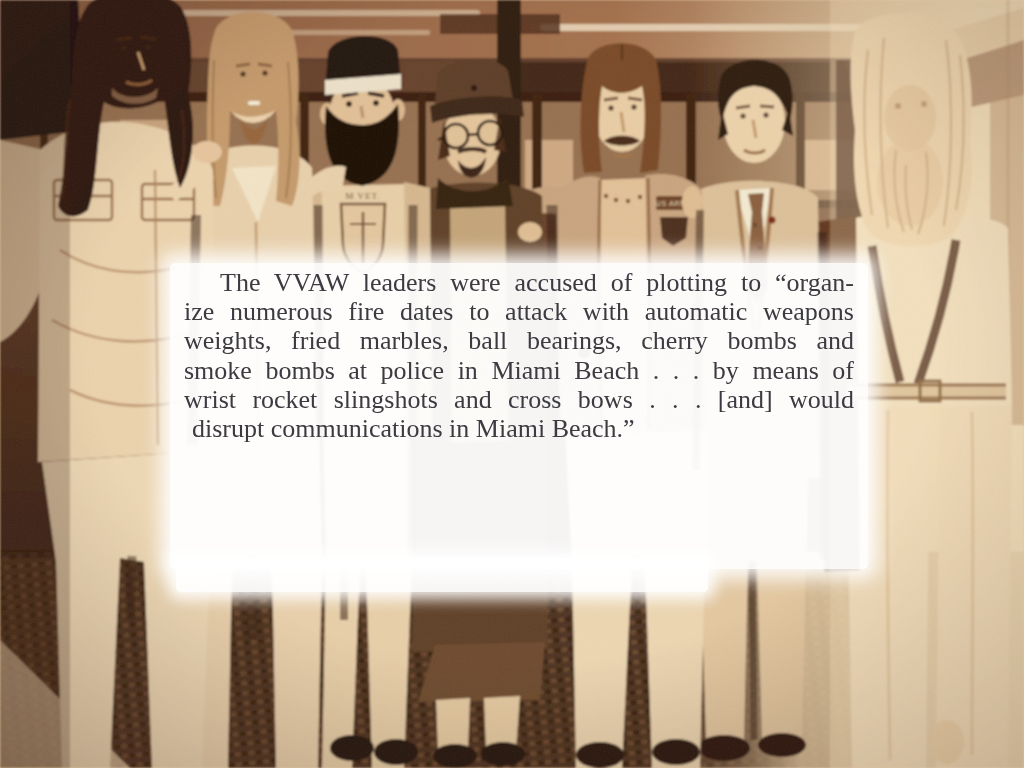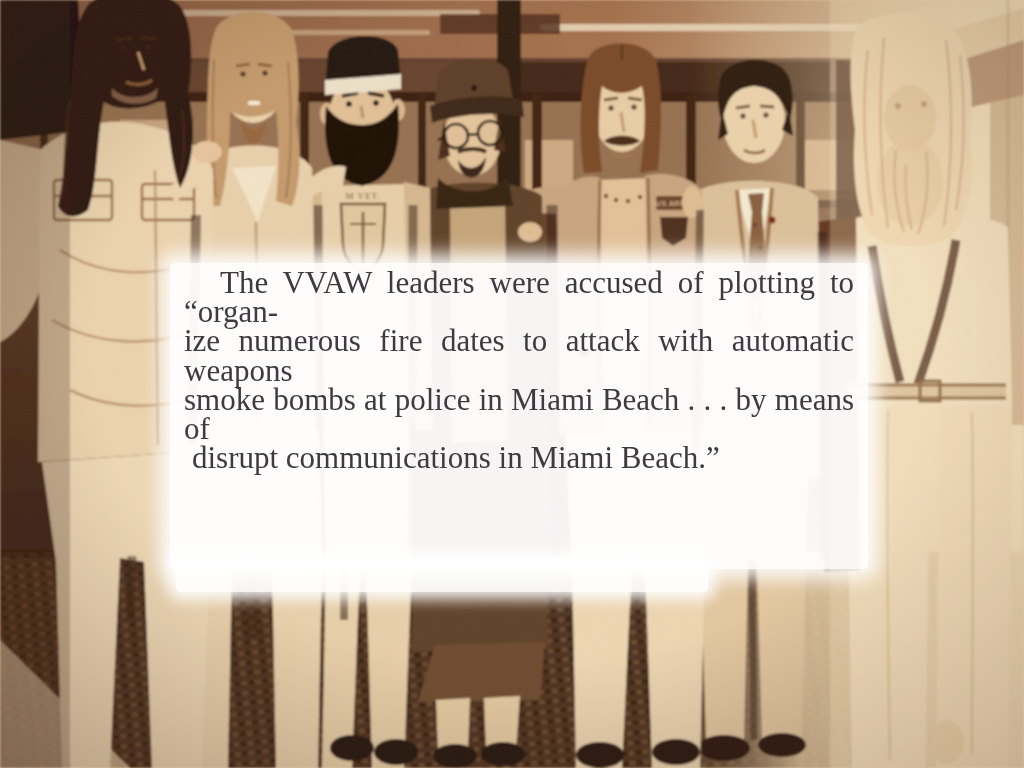--- a/index.html
+++ b/index.html
@@ -17,21 +17,21 @@
     border-radius:4px;
   }
   .quote-bg2{
     position:absolute;left:176px;top:558px;width:532px;height:34px;
     background:rgba(255,255,255,.95);
     box-shadow:0 0 14px 8px rgba(255,255,255,.85);
     border-radius:4px;
   }
   .quote-text{
     position:absolute;left:184px;top:268px;width:670px;
-    font-size:31px;line-height:29.2px;color:#3b3b41;
+    font-size:26px;line-height:29.2px;color:#3b3b41;
     -webkit-font-smoothing:antialiased;
   }
   .qline{text-align:justify;text-align-last:justify;}
   .qline:first-child{text-indent:36px;}
   .qline:last-child{text-align-last:left;margin-left:8px;}
 </style>
 </head>
 <body>
 
 <div class="stage">
@@ -355,17 +355,19 @@
   </g>
 
   <rect x="0" y="0" width="1024" height="768" filter="url(#grain)" opacity=".5"></rect>
 </svg>
 
 <div class="quote-bg"></div>
 <div class="quote-bg2"></div>
 <div class="quote-text">
       <div class="qline">The VVAW leaders were accused of plotting to “organ-</div>
       <div class="qline">ize numerous fire dates to attack with automatic weapons</div>
+      <div class="qline">weights, fried marbles, ball bearings, cherry bombs and</div>
       <div class="qline">smoke bombs at police in Miami Beach . . . by means of</div>
+      <div class="qline">wrist rocket slingshots and cross bows . . . [and] would</div>
       <div class="qline">disrupt communications in Miami Beach.”</div>
     </div>
 
 </div>
 
 </body></html>

